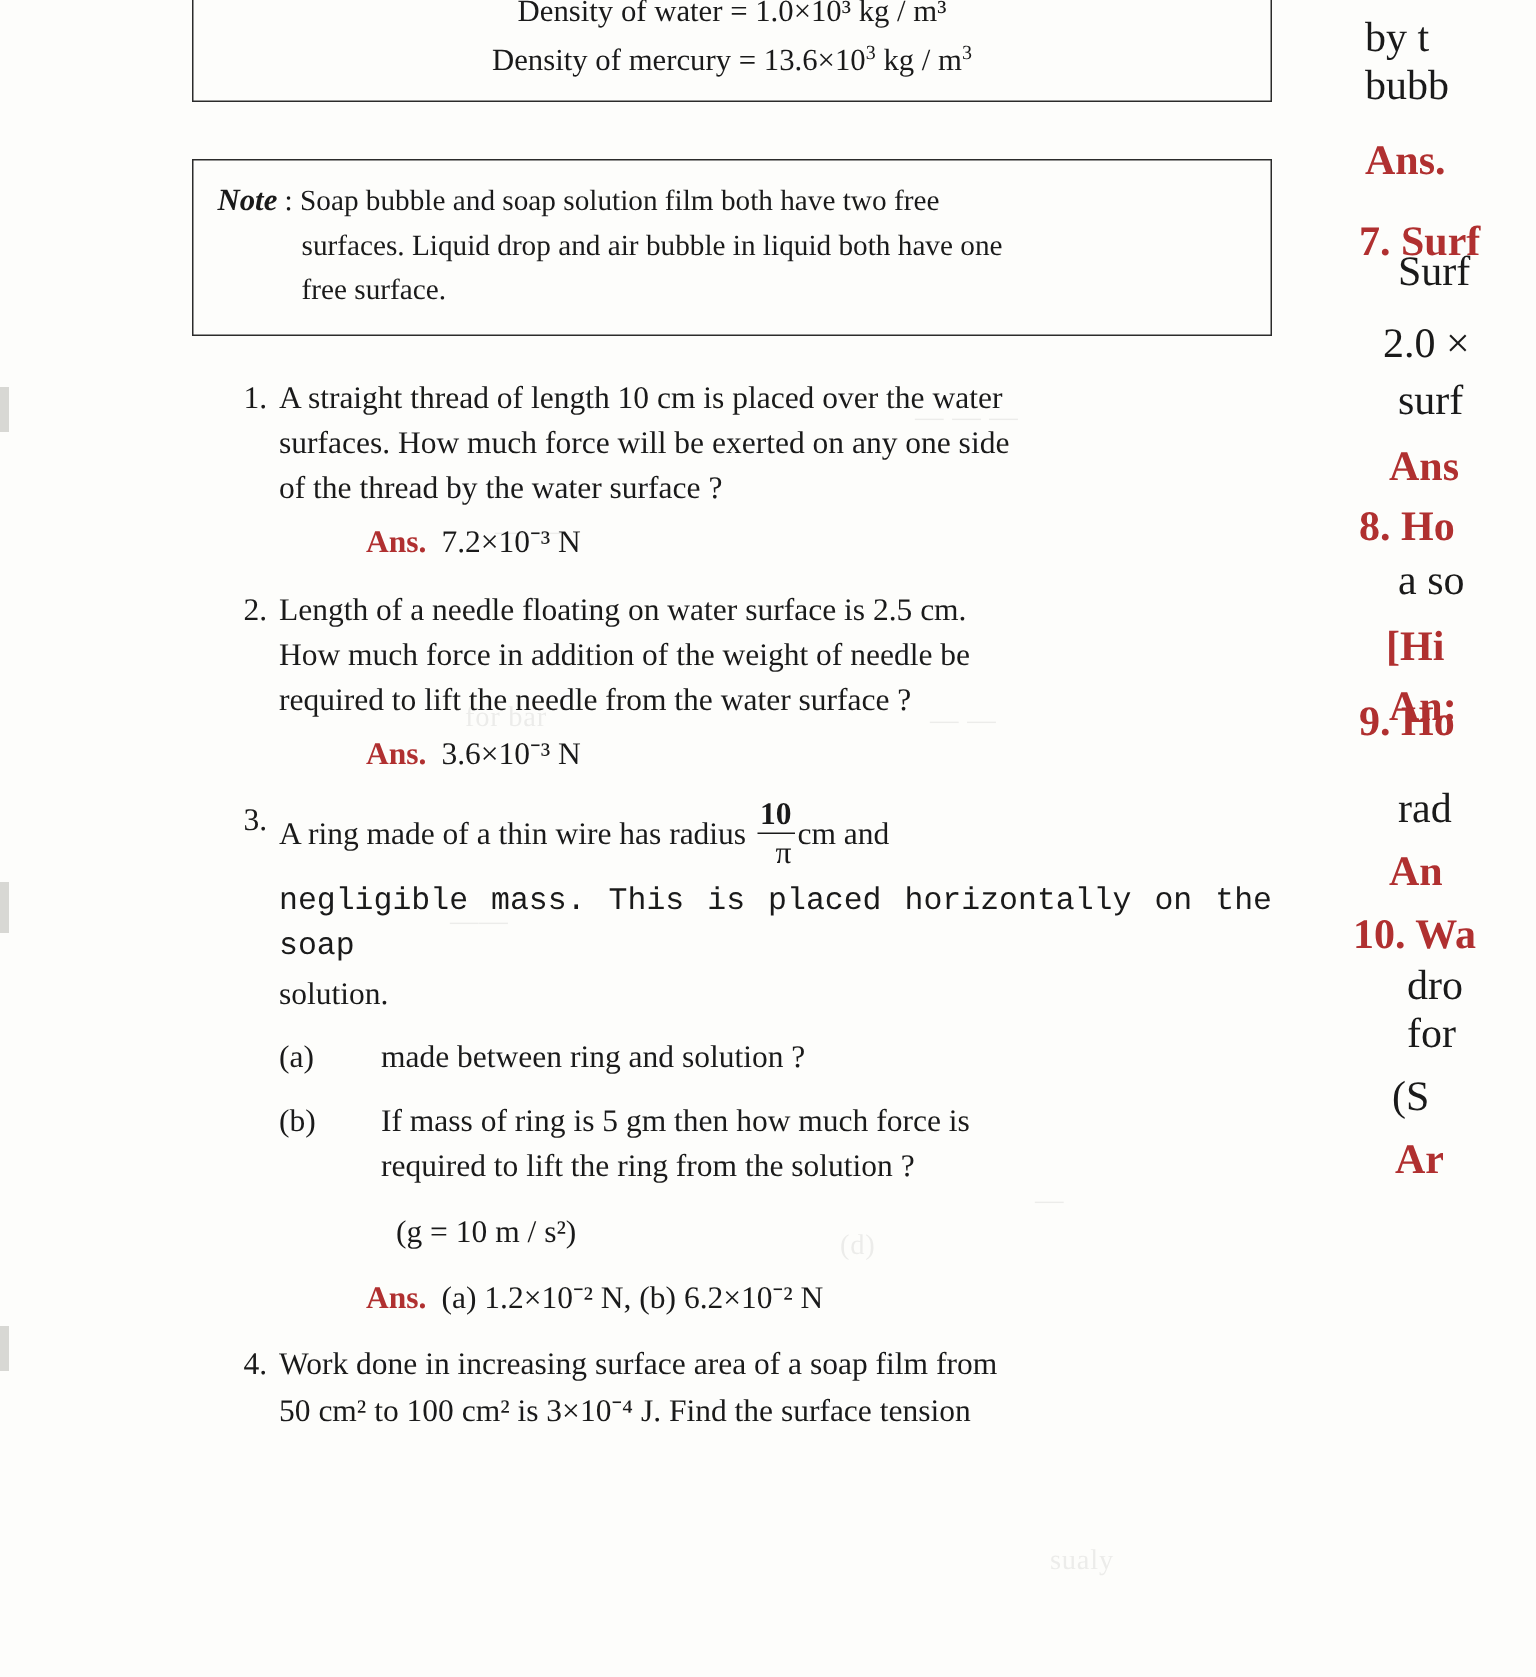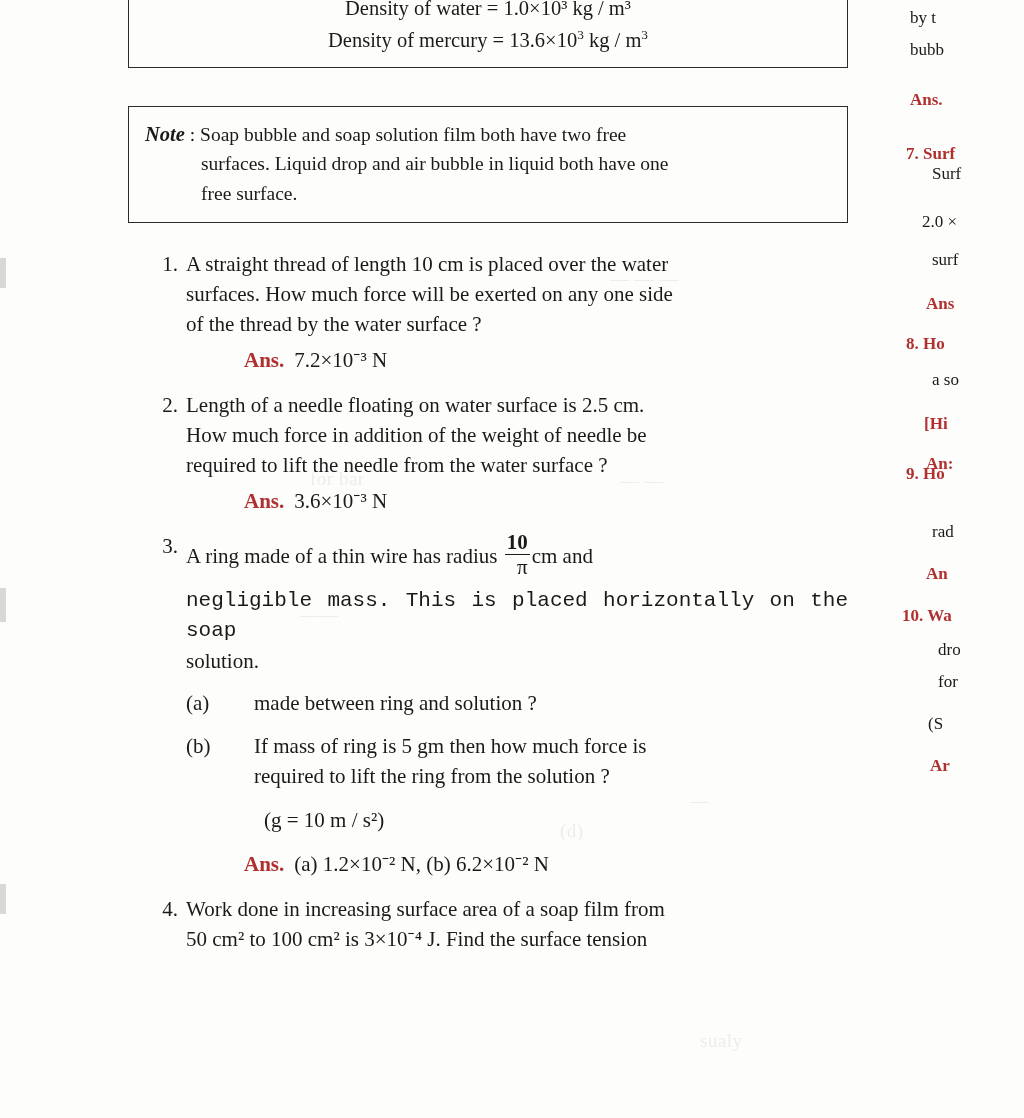--- a/index.html
+++ b/index.html
@@ -165,21 +165,21 @@
   sup { font-size: 0.65em; }
 
   
   .right-col {
     position: absolute;
     left: 900px;
     top: 0;
     width: 124px;
     height: 796px;
     overflow: hidden;
-    font-size: 17px;
+    font-size: 28px;
     line-height: 1.45;
     color: #1a1a1a;
   }
   .right-col .rline {
     position: absolute;
     white-space: nowrap;
     left: 10px;
   }
   .right-col .rred {
     font-weight: bold;

